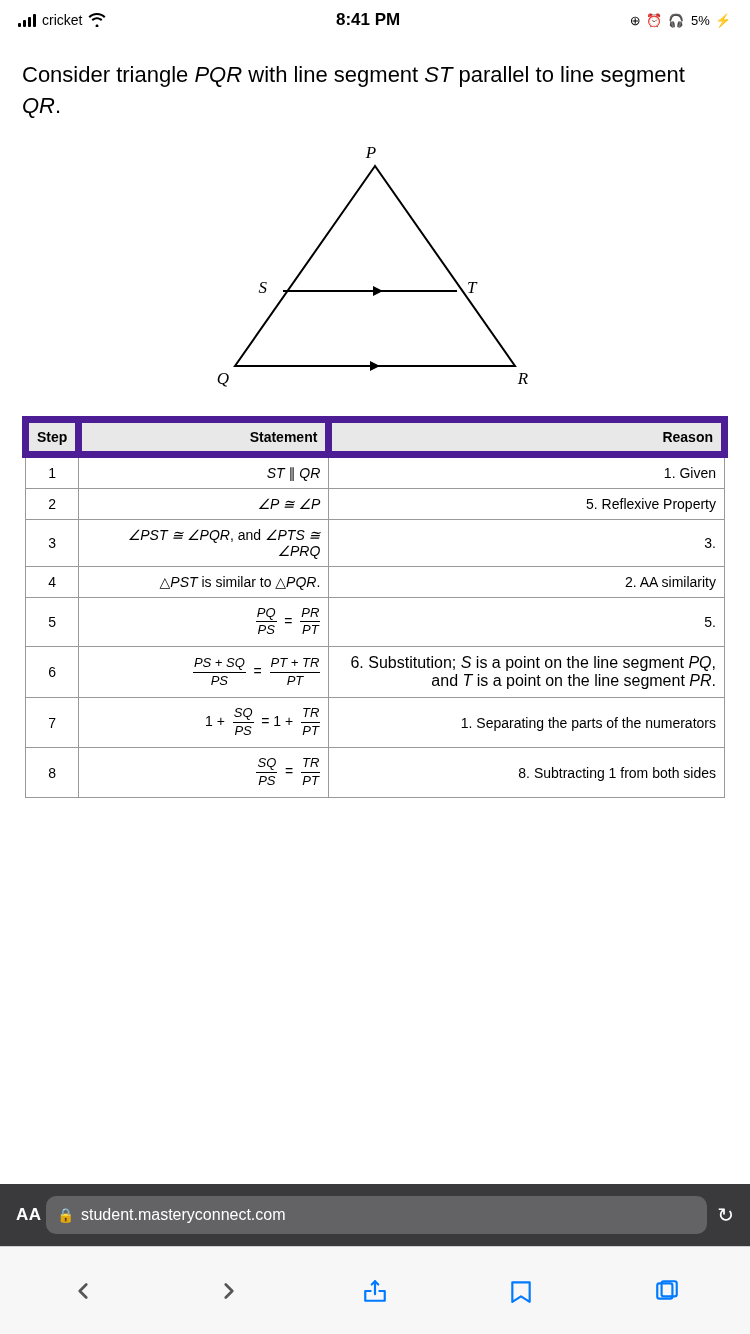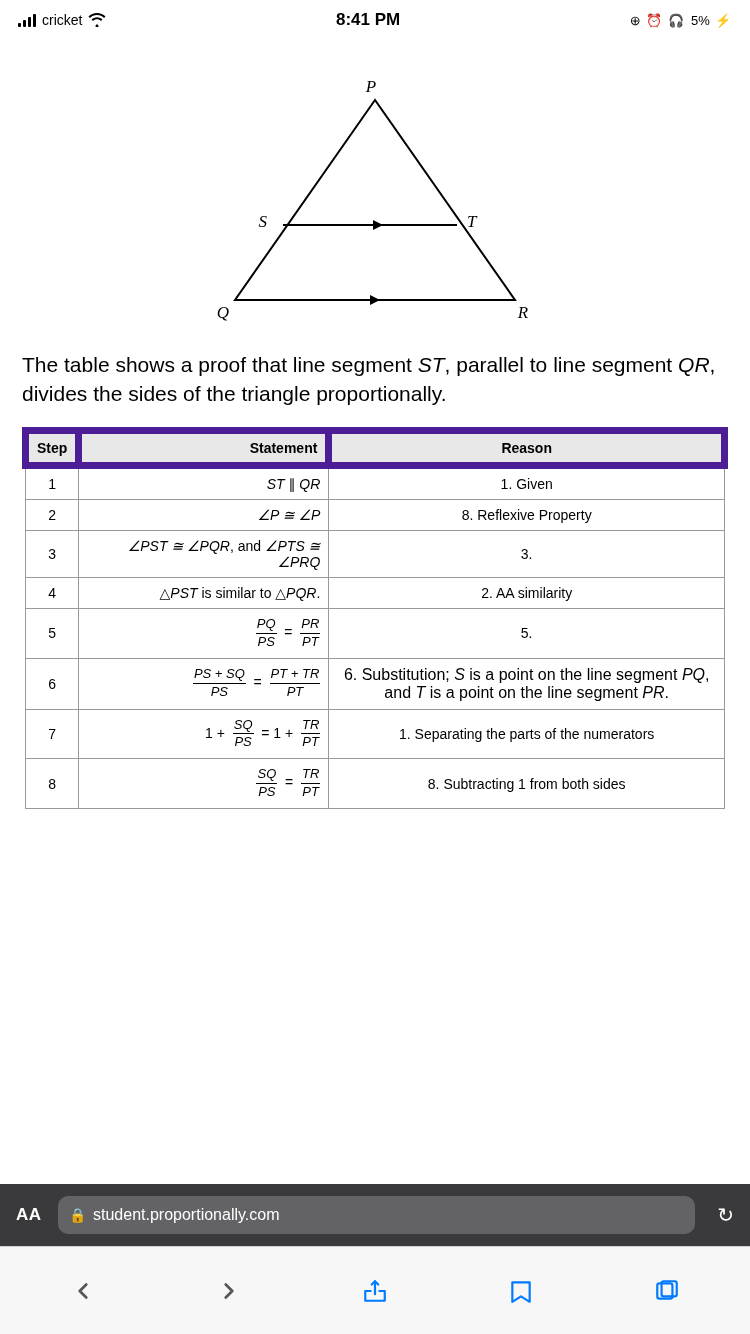--- a/index.html
+++ b/index.html
@@ -112,21 +112,21 @@
     }
     .proof-table .step-col {
       text-align: center;
       width: 46px;
     }
     .proof-table .stmt-col {
       text-align: right;
       width: 250px;
     }
     .proof-table .reason-col {
-      text-align: center;
+      text-align: right;
     }
     .frac {
       display: inline-flex;
       flex-direction: column;
       align-items: center;
       vertical-align: middle;
       line-height: 1.2;
       font-size: 13px;
     }
     .frac .numer {
@@ -139,21 +139,21 @@
       line-height: 1.3;
     }
 
     
     .browser-bar {
       background: #3a3a3c;
       height: 62px;
       display: flex;
       align-items: center;
       padding: 12px 16px;
-      gap: 16px;
+      gap: 4px;
       flex-shrink: 0;
     }
     .aa-label {
       color: #fff;
       font-size: 17px;
       font-weight: 600;
       letter-spacing: 0.5px;
     }
     .url-bar {
       flex: 1;
@@ -222,43 +222,44 @@
     <span>⊕</span>
     <span>⏰</span>
     <span>🎧</span>
     <span>5%</span>
     <span>⚡</span>
   </div>
 </div>
 
 <div class="main-content">
 
+  <p class="intro-text">
+    Consider triangle <em>PQR</em> with line segment
+    <em>ST</em> parallel to line segment <em>QR</em>.
+  </p>
 
   <div class="diagram-container">
     <svg width="340" height="260" viewBox="0 0 340 260">
 
       <polygon points="170,30 30,230 310,230" fill="none" stroke="#000" stroke-width="2"></polygon>
 
       <line x1="78" y1="155" x2="252" y2="155" stroke="#000" stroke-width="2"></line>
 
       <polygon points="168,150 178,155 168,160" fill="#000"></polygon>
 
       <polygon points="165,225 175,230 165,235" fill="#000"></polygon>
 
       <text x="166" y="22" font-size="17" font-family="serif" font-style="italic" text-anchor="middle" fill="#000">P</text>
       <text x="62" y="157" font-size="17" font-family="serif" font-style="italic" text-anchor="end" fill="#000">S</text>
       <text x="262" y="157" font-size="17" font-family="serif" font-style="italic" text-anchor="start" fill="#000">T</text>
       <text x="18" y="248" font-size="17" font-family="serif" font-style="italic" text-anchor="middle" fill="#000">Q</text>
       <text x="318" y="248" font-size="17" font-family="serif" font-style="italic" text-anchor="middle" fill="#000">R</text>
     </svg>
   </div>
 
-  <p class="proof-text">
-    The table shows a proof that line segment <em>ST</em>, parallel to line segment <em>QR</em>, divides the sides of the triangle proportionally.
-  </p>
 
   <table class="proof-table">
     <thead>
       <tr>
         <th class="step-col">Step</th>
         <th class="stmt-col">Statement</th>
         <th class="reason-col">Reason</th>
       </tr>
     </thead>
     <tbody>
@@ -269,21 +270,21 @@
           <em>ST</em> ∥ <em>QR</em>
         </td>
         <td class="reason-col">1. Given</td>
       </tr>
 
       <tr>
         <td class="step-col">2</td>
         <td class="stmt-col">
           <em>∠P ≅ ∠P</em>
         </td>
-        <td class="reason-col">8. Reflexive Property</td>
+        <td class="reason-col">5. Reflexive Property</td>
       </tr>
 
       <tr>
         <td class="step-col">3</td>
         <td class="stmt-col">
           <em>∠PST ≅ ∠PQR</em>, and <em>∠PTS ≅ ∠PRQ</em>
         </td>
         <td class="reason-col">3.</td>
       </tr>
 
@@ -361,21 +362,21 @@
       </tr>
     </tbody>
   </table>
 
 </div>
 
 <div class="browser-bar">
   <span class="aa-label">AA</span>
   <div class="url-bar">
     <span class="lock-icon">🔒</span>
-    <span class="url-text">student.proportionally.com</span>
+    <span class="url-text">student.masteryconnect.com</span>
   </div>
   <span class="reload-icon">↻</span>
 </div>
 
 <div class="bottom-nav">
   <button class="nav-btn" style="background:none;border:none;cursor:pointer;">
     <svg viewBox="0 0 24 24" fill="none" stroke="#555" stroke-width="2.5" stroke-linecap="round" stroke-linejoin="round">
       <polyline points="15 18 9 12 15 6"></polyline>
     </svg>
   </button>

